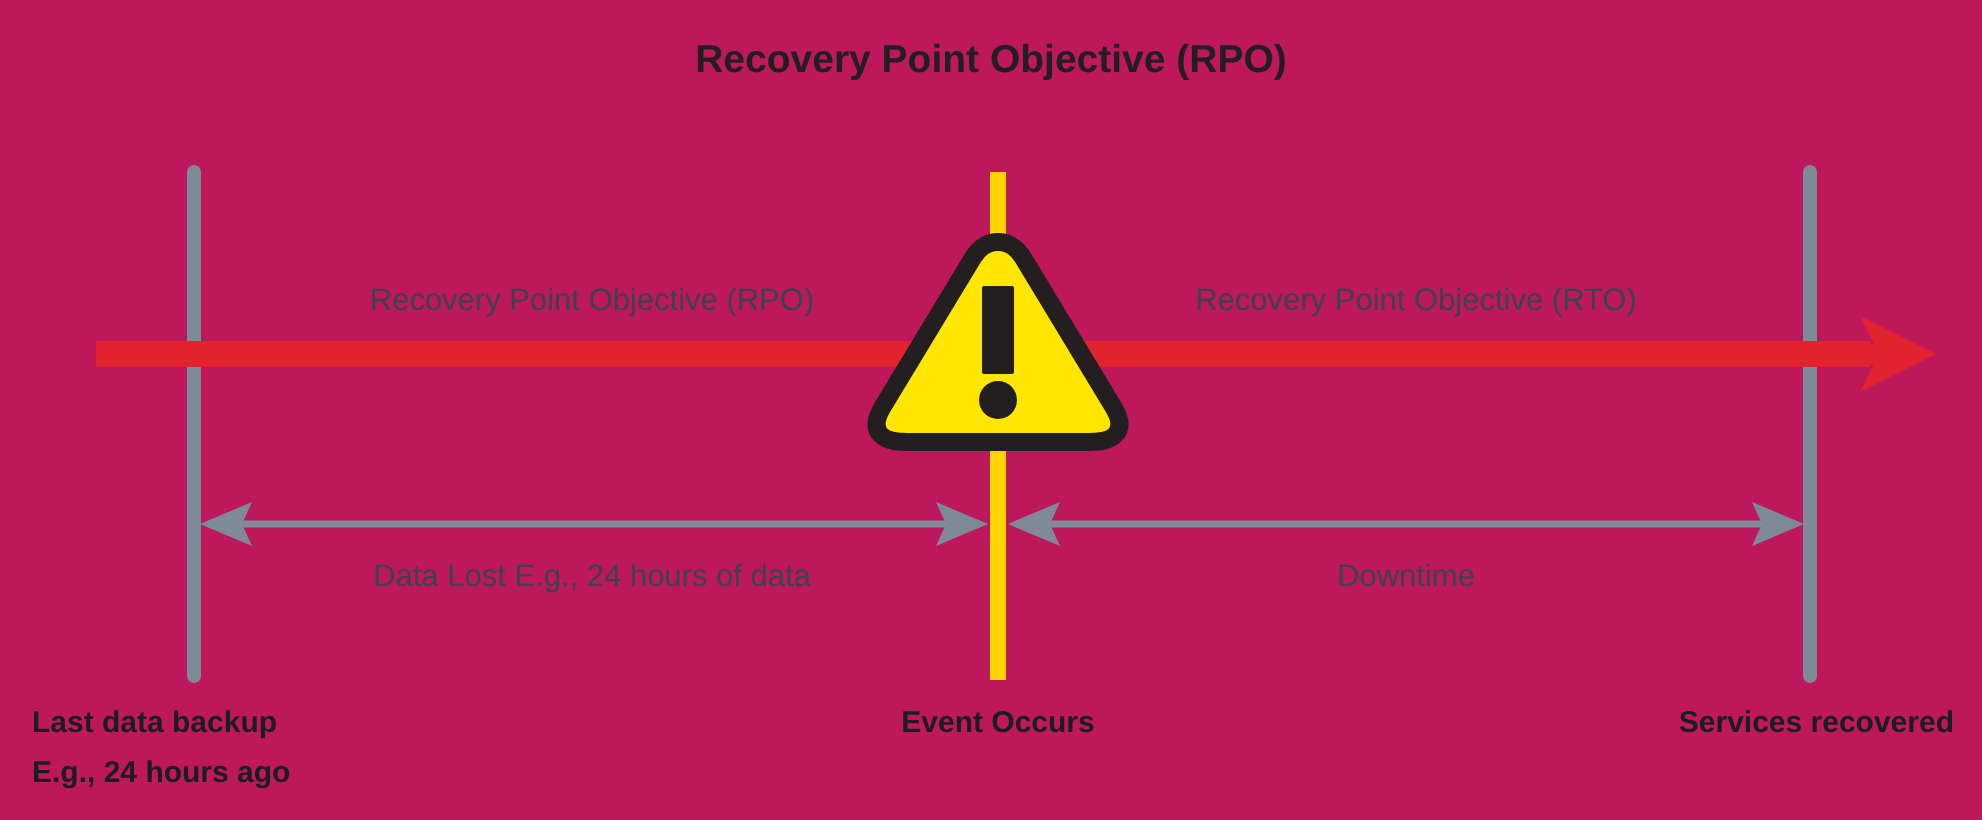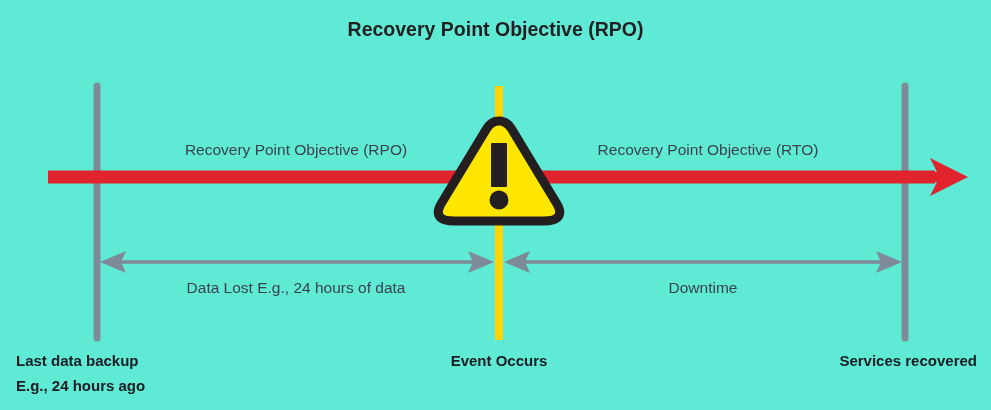--- a/index.html
+++ b/index.html
@@ -11,21 +11,21 @@
   body {
     font-family: "Liberation Sans", sans-serif;
     width: 991px;
     height: 410px;
     overflow: hidden;
   }
   #diagram-root {
     position: relative;
     width: 991px;
     height: 410px;
-    background: #5eead4;
+    background: #be185d;
   }
   .diagram-svg {
     position: absolute;
     top: 0;
     left: 0;
     width: 991px;
     height: 410px;
   }
   .title-text {
     font-family: "Liberation Sans", sans-serif;

